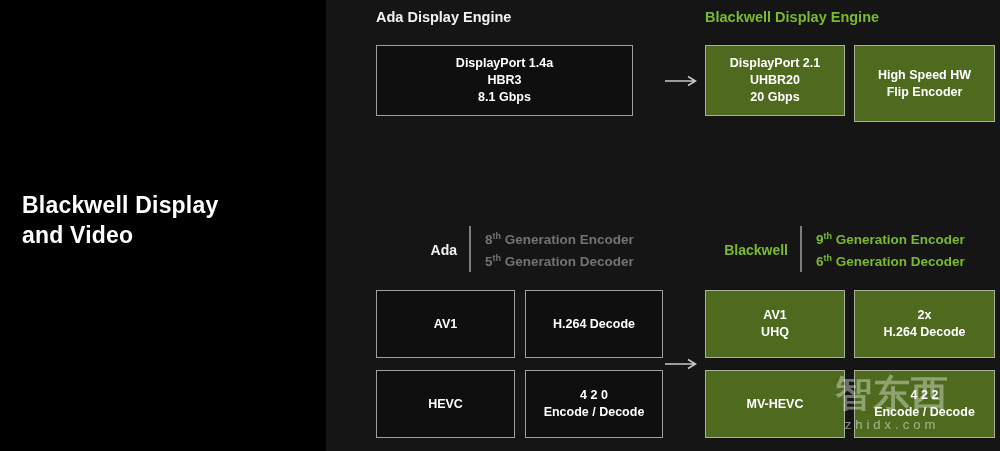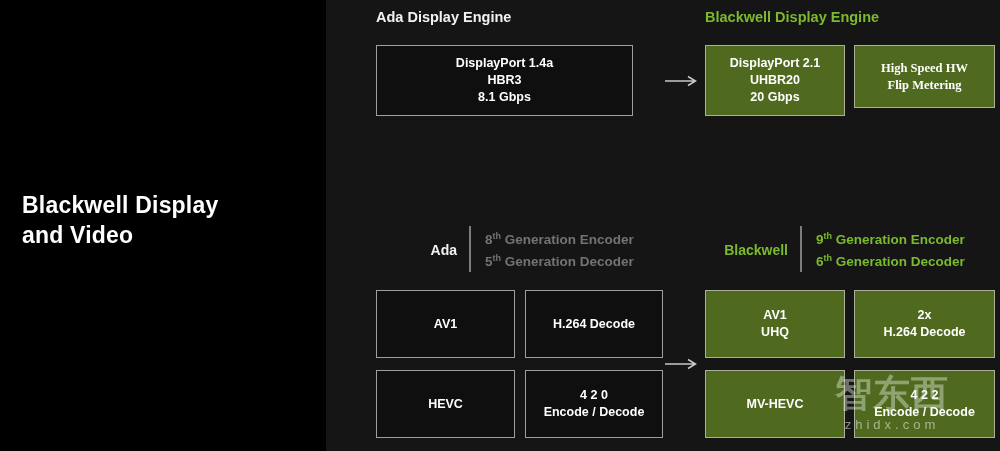--- a/index.html
+++ b/index.html
@@ -22,21 +22,21 @@
   .box {
     position:absolute; box-sizing:border-box;
     display:flex; flex-direction:column; align-items:center; justify-content:center;
     text-align:center; color:#fff; font-weight:bold; font-size:12.5px; line-height:17px;
   }
   .box.dark  { background:#0f0f0f; border:1.5px solid #9f9f9f; }
   .box.green { background:#4f6a1e; border:1.5px solid #a9b299; }
 
   .b-dp-ada  { left:376px; top:45px; width:257px; height:71px; }
   .b-dp-bw   { left:705px; top:45px; width:140px; height:71px; }
-  .b-flip    { left:854px; top:45px; width:141px; height:63px;font-family:Liberation Serif, serif; }
+  .b-flip    { left:854px; top:45px; width:141px; height:77px; }
 
   .r1 { top:290px; height:68px; }
   .r2 { top:370px; height:68px; }
   .c1 { left:376px; width:139px; }
   .c2 { left:525px; width:138px; }
   .c3 { left:705px; width:140px; }
   .c4 { left:854px; width:141px; }
 
   .arrow { position:absolute; }
 
@@ -86,21 +86,21 @@
   </svg>
 
   <div class="box green b-dp-bw">
     <span>DisplayPort 2.1</span>
     <span>UHBR20</span>
     <span>20 Gbps</span>
   </div>
 
   <div class="box green b-flip">
     <span>High Speed HW</span>
-    <span>Flip Metering</span>
+    <span>Flip Encoder</span>
   </div>
 
   <div class="gen-label ada">Ada</div>
   <div class="gen-divider d1"></div>
   <div class="gen-lines ada">
     <div><span>8</span><sup>th</sup><span> Generation Encoder</span></div>
     <div><span>5</span><sup>th</sup><span> Generation Decoder</span></div>
   </div>
 
   <div class="gen-label bw">Blackwell</div>

